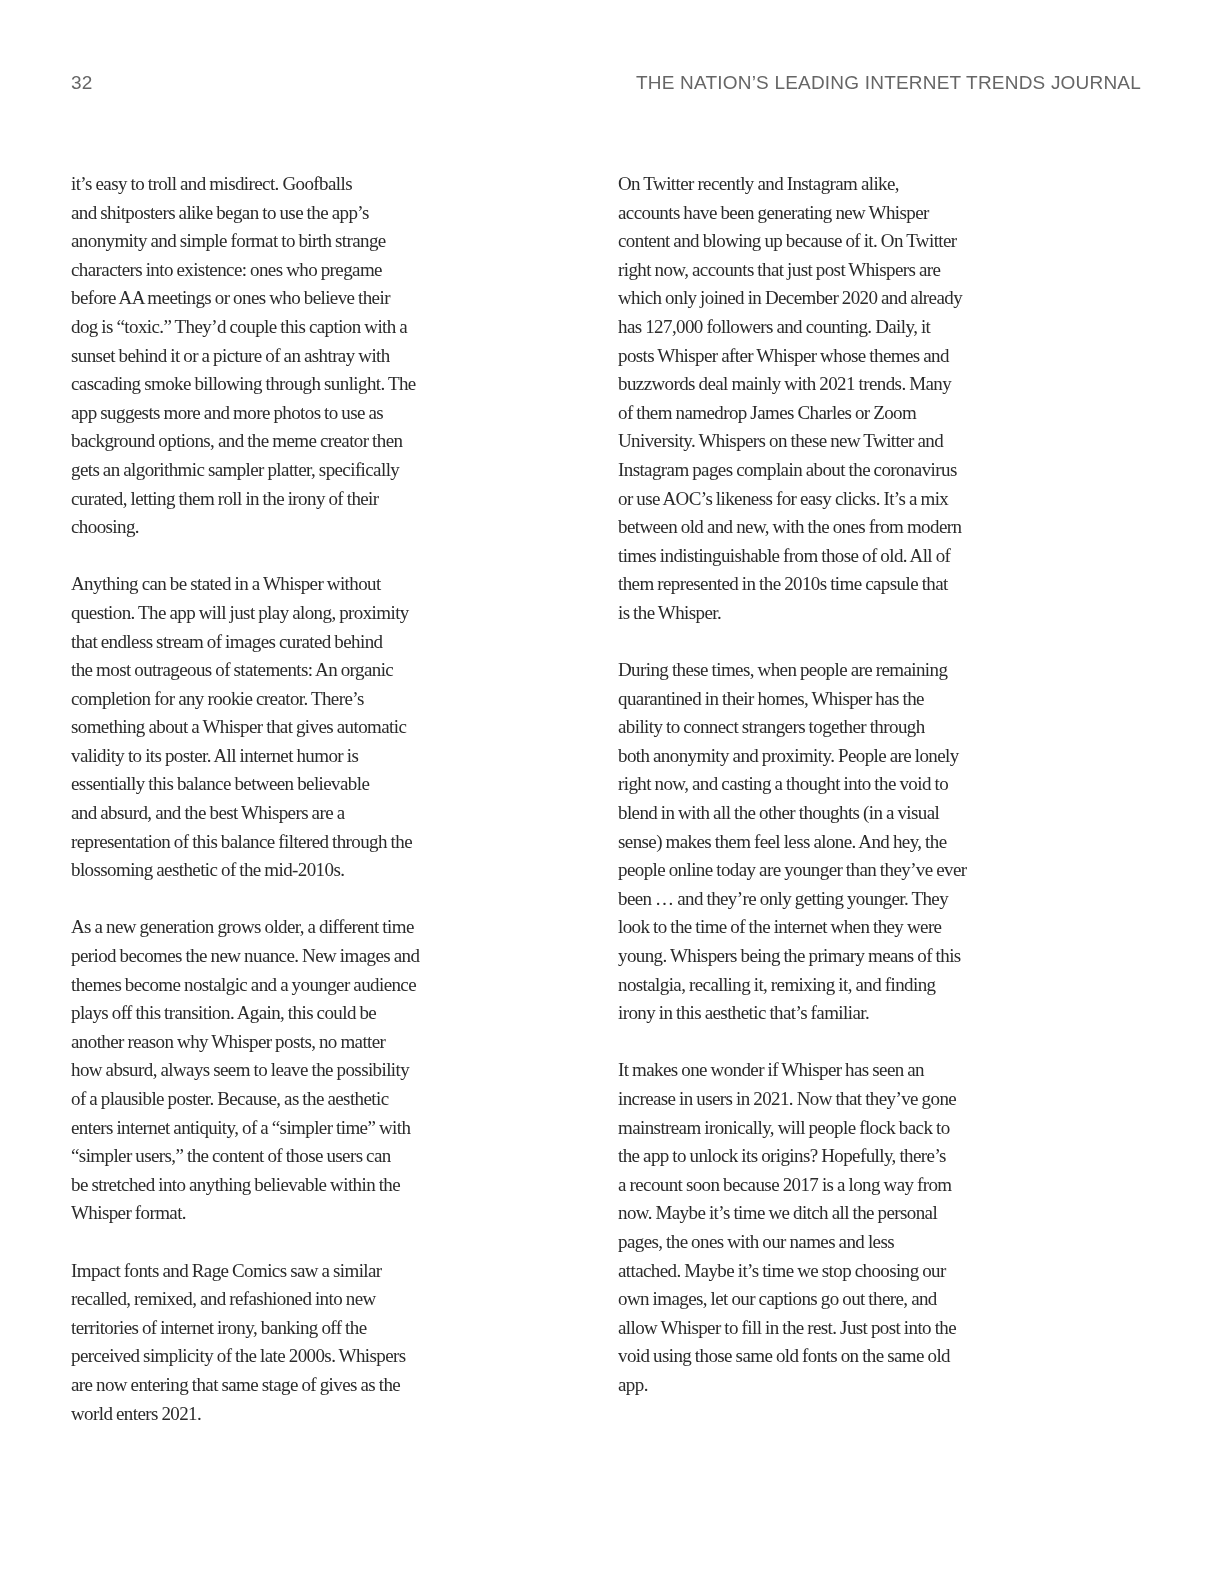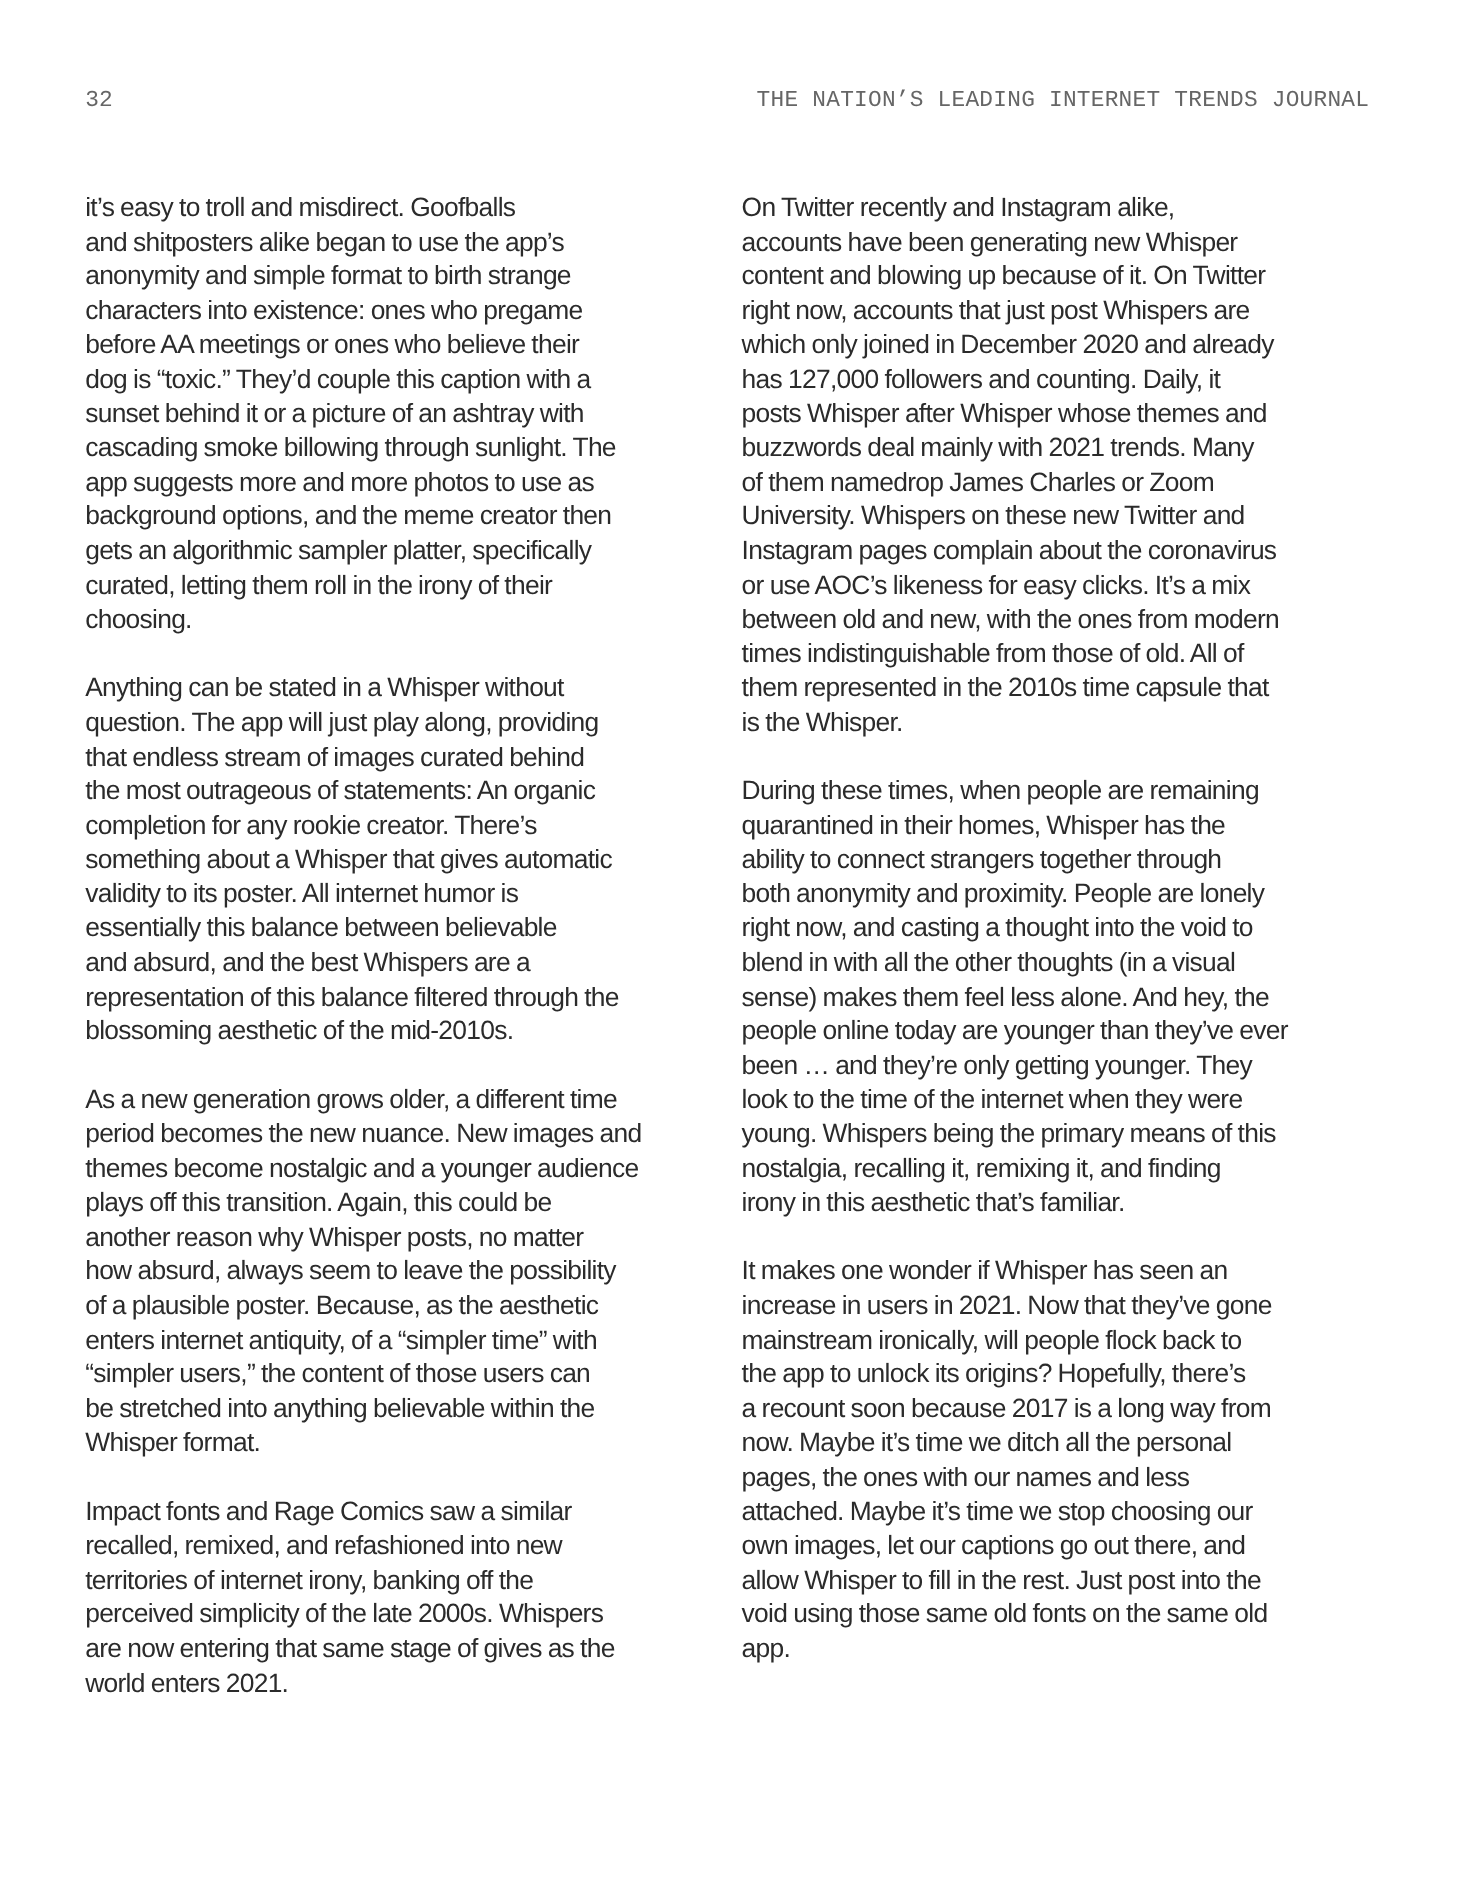--- a/index.html
+++ b/index.html
@@ -1,26 +1,26 @@
 <!DOCTYPE html>
 <html><head>
 <meta charset="utf-8">
 <style>
   html, body { margin: 0; padding: 0; background: #ffffff; }
   body { width: 1224px; height: 1584px; position: relative; overflow: hidden; }
   .running-header {
     position: absolute; top: 72px; left: 71px; right: 83px; height: 26px;
-    font-family: Liberation Mono, monospace; font-size: 19px; color: #666666;
+    font-family: Liberation Sans, sans-serif; font-size: 19px; color: #666666;
     letter-spacing: 0.2px;
   }
   .page-number { position: absolute; left: 0; top: 0; }
   .journal-title { position: absolute; right: 0; top: 0; }
   .column {
-    position: absolute; top: 159px;
-    font-family: Liberation Sans, sans-serif; font-size: 22px; line-height: 28.6px;
+    position: absolute; top: 170px;
+    font-family: Liberation Serif, serif; font-size: 19px; line-height: 28.6px;
     color: #2b2b2b; letter-spacing: -0.6px; word-spacing: -0.5px;
   }
   .col-left { left: 71px; width: 530px; }
   .col-right { left: 618px; width: 530px; }
   .para { margin: 0 0 28.6px 0; }
   .line { display: block; white-space: nowrap; }
 </style>
 </head>
 <body>
 
@@ -40,21 +40,21 @@
       <span class="line">sunset behind it or a picture of an ashtray with</span>
       <span class="line">cascading smoke billowing through sunlight. The</span>
       <span class="line">app suggests more and more photos to use as</span>
       <span class="line">background options, and the meme creator then</span>
       <span class="line">gets an algorithmic sampler platter, specifically</span>
       <span class="line">curated, letting them roll in the irony of their</span>
       <span class="line">choosing.</span>
     </p>
     <p class="para">
       <span class="line">Anything can be stated in a Whisper without</span>
-      <span class="line">question. The app will just play along, providing</span>
+      <span class="line">question. The app will just play along, proximity</span>
       <span class="line">that endless stream of images curated behind</span>
       <span class="line">the most outrageous of statements: An organic</span>
       <span class="line">completion for any rookie creator. There’s</span>
       <span class="line">something about a Whisper that gives automatic</span>
       <span class="line">validity to its poster. All internet humor is</span>
       <span class="line">essentially this balance between believable</span>
       <span class="line">and absurd, and the best Whispers are a</span>
       <span class="line">representation of this balance filtered through the</span>
       <span class="line">blossoming aesthetic of the mid-2010s.</span>
     </p>

